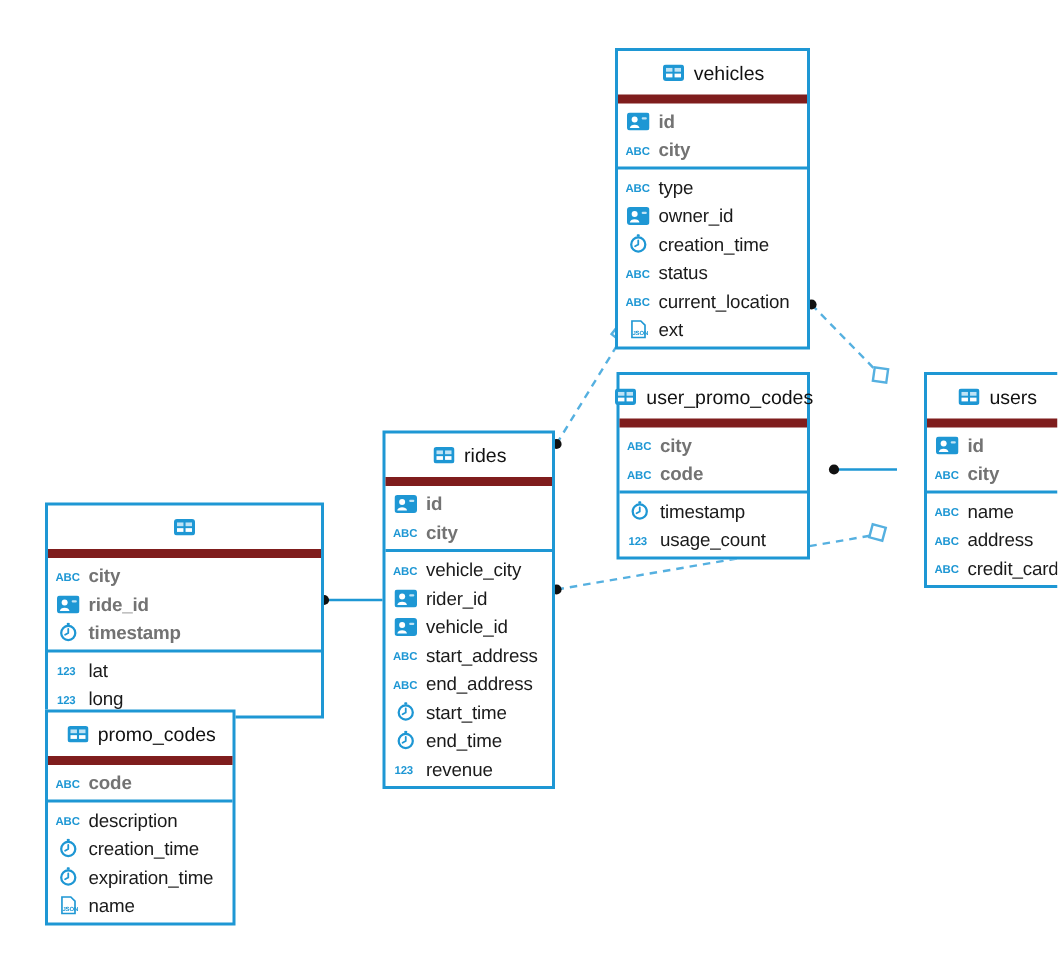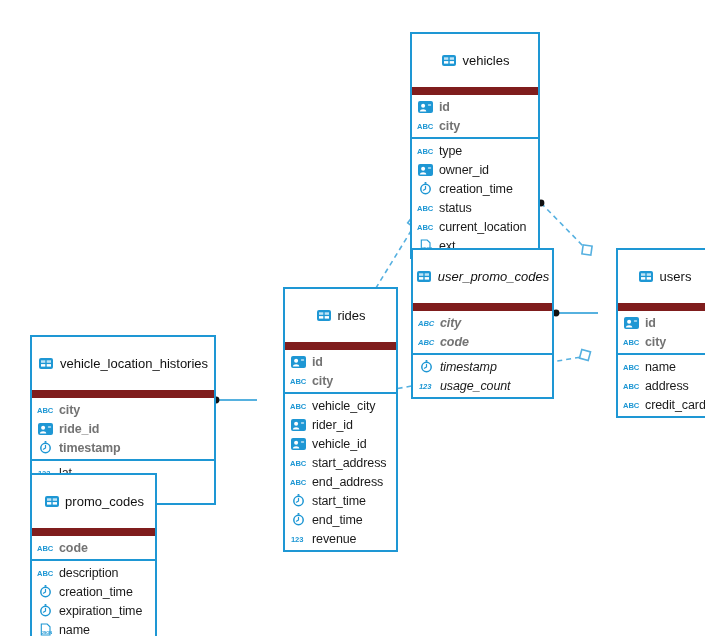--- a/index.html
+++ b/index.html
@@ -7,21 +7,21 @@
     position:relative; width:705px; height:636px; background:#ffffff;
     font-family:"Liberation Sans", sans-serif; overflow:hidden;
   }
   .rel-layer { position:absolute; left:0; top:0; width:705px; height:636px; }
   .db-table {
     position:absolute; box-sizing:border-box; background:#ffffff;
     border:2px solid #1e97d4; color:#1a1a1a; font-size:12.5px;
   }
   .tbl-header {
     display:flex; align-items:center; justify-content:center; gap:5px;
-    height:21px; border-bottom:8px solid #7f1d1d; padding:16px 3px;
+    height:21px; border-bottom:6px solid #7f1d1d; padding:4px 3px;
     white-space:nowrap; font-size:13px;
   }
   .tbl-section { padding:2px 0; }
   .tbl-section.pk { border-bottom:2px solid #1e97d4; }
   .col-row {
     display:flex; align-items:center; gap:5px; padding:1.5px 5px;
     white-space:nowrap; line-height:16px; letter-spacing:-0.1px;
   }
   .col-row.pk .col-label { font-weight:bold; color:#737373; }
   .col-icon { flex:0 0 17px; width:17px; display:flex; align-items:center; justify-content:center; }
@@ -141,21 +141,21 @@
             <span class="col-icon">
               <svg width="13" height="13" viewBox="0 0 13 13">
                 <path d="M2.3 1 L8.2 1 L11 3.8 L11 12 L2.3 12 Z" fill="#fff" stroke="#1e97d4" stroke-width="1.1"></path>
                 <text x="2.6" y="10.6" font-family="Liberation Sans,sans-serif" font-size="4" font-weight="bold" fill="#1e97d4">JSON</text>
               </svg>
             </span>
             <span class="col-label">ext</span>
           </div>
         </div>
       </div>
-      <div class="db-table" style="left: 411px; top: 248px; width: 143px; font-style: italic;">
+      <div class="db-table" style="left: 411px; top: 248px; width: 129px;">
         <div class="tbl-header">
           <span class="col-icon">
             <svg width="14" height="11" viewBox="0 0 14 11">
               <rect width="14" height="11" rx="2" fill="#1e97d4"></rect>
               <rect x="2" y="2.3" width="4.3" height="2.5" fill="#bfe3f5"></rect>
               <rect x="7.7" y="2.3" width="4.3" height="2.5" fill="#bfe3f5"></rect>
               <rect x="2" y="6.1" width="4.3" height="2.5" fill="#fff"></rect>
               <rect x="7.7" y="6.1" width="4.3" height="2.5" fill="#fff"></rect>
             </svg>
           </span>
@@ -254,21 +254,21 @@
           <div class="col-row">
             <span class="col-icon">
               <svg width="17" height="10" viewBox="0 0 17 10">
                 <text x="0" y="8.2" font-family="Liberation Sans,sans-serif" font-size="7.6" font-weight="bold" fill="#1e97d4">ABC</text>
               </svg>
             </span>
             <span class="col-label">credit_card</span>
           </div>
         </div>
       </div>
-      <div class="db-table" style="left: 255px; top: 287px; width: 115px; margin-left: 28px;">
+      <div class="db-table" style="left: 255px; top: 287px; width: 115px;">
         <div class="tbl-header">
           <span class="col-icon">
             <svg width="14" height="11" viewBox="0 0 14 11">
               <rect width="14" height="11" rx="2" fill="#1e97d4"></rect>
               <rect x="2" y="2.3" width="4.3" height="2.5" fill="#bfe3f5"></rect>
               <rect x="7.7" y="2.3" width="4.3" height="2.5" fill="#bfe3f5"></rect>
               <rect x="2" y="6.1" width="4.3" height="2.5" fill="#fff"></rect>
               <rect x="7.7" y="6.1" width="4.3" height="2.5" fill="#fff"></rect>
             </svg>
           </span>
@@ -376,21 +376,20 @@
         <div class="tbl-header">
           <span class="col-icon">
             <svg width="14" height="11" viewBox="0 0 14 11">
               <rect width="14" height="11" rx="2" fill="#1e97d4"></rect>
               <rect x="2" y="2.3" width="4.3" height="2.5" fill="#bfe3f5"></rect>
               <rect x="7.7" y="2.3" width="4.3" height="2.5" fill="#bfe3f5"></rect>
               <rect x="2" y="6.1" width="4.3" height="2.5" fill="#fff"></rect>
               <rect x="7.7" y="6.1" width="4.3" height="2.5" fill="#fff"></rect>
             </svg>
           </span>
-          <span class="tbl-name">vehicle_location_histories</span>
         </div>
         <div class="tbl-section pk">
           <div class="col-row pk">
             <span class="col-icon">
               <svg width="17" height="10" viewBox="0 0 17 10">
                 <text x="0" y="8.2" font-family="Liberation Sans,sans-serif" font-size="7.6" font-weight="bold" fill="#1e97d4">ABC</text>
               </svg>
             </span>
             <span class="col-label">city</span>
           </div>

